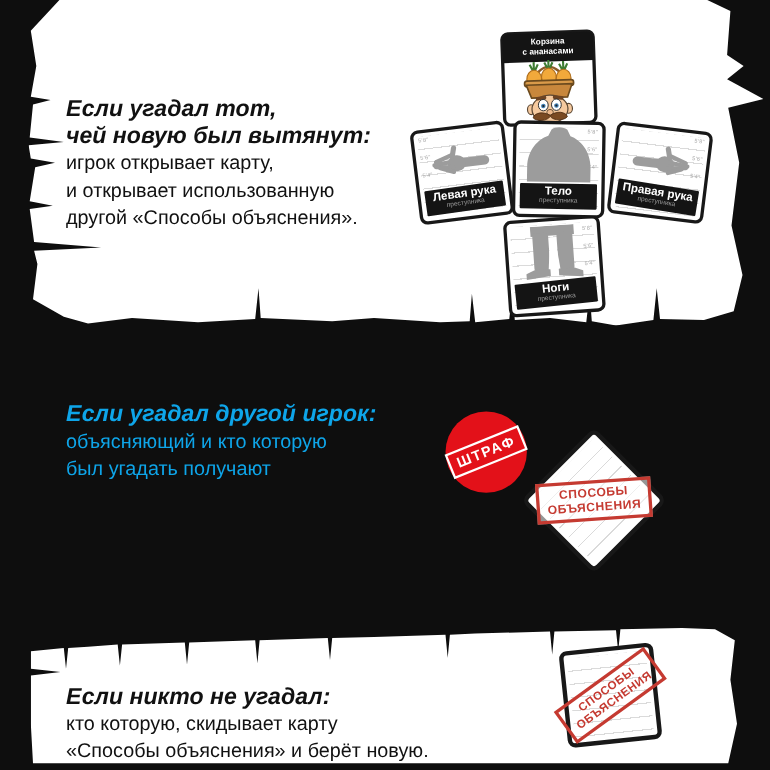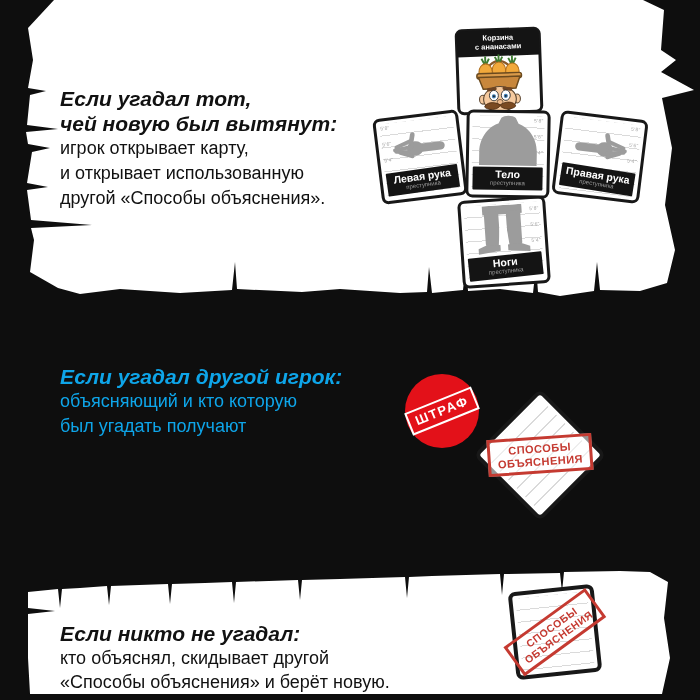--- a/index.html
+++ b/index.html
@@ -73,21 +73,21 @@
 
   <div class="txt t2">
     <div class="h">Если угадал другой игрок:</div>
     <div class="b">объясняющий и кто которую</div>
     <div class="b">был угадать получают</div>
     <div class="pgap"></div>
   </div>
 
   <div class="txt t3">
     <div class="h">Если никто не угадал:</div>
-    <div class="b">кто объяснял, скидывает другой</div>
+    <div class="b">кто которую, скидывает карту</div>
     <div class="b">«Способы объяснения» и берёт новую.</div>
   </div>
 
   <div class="card" style="left:456px;top:28px;width:86px;height:86px;transform:rotate(-2deg);">
     <div class="chead">
       <div>Корзина</div>
       <div>с ананасами</div>
     </div>
     <svg class="cface" viewBox="0 0 100 78">
       <path d="M30,30 C38,4 62,4 70,30" stroke="#8a5a28" stroke-width="3" fill="none"></path>

